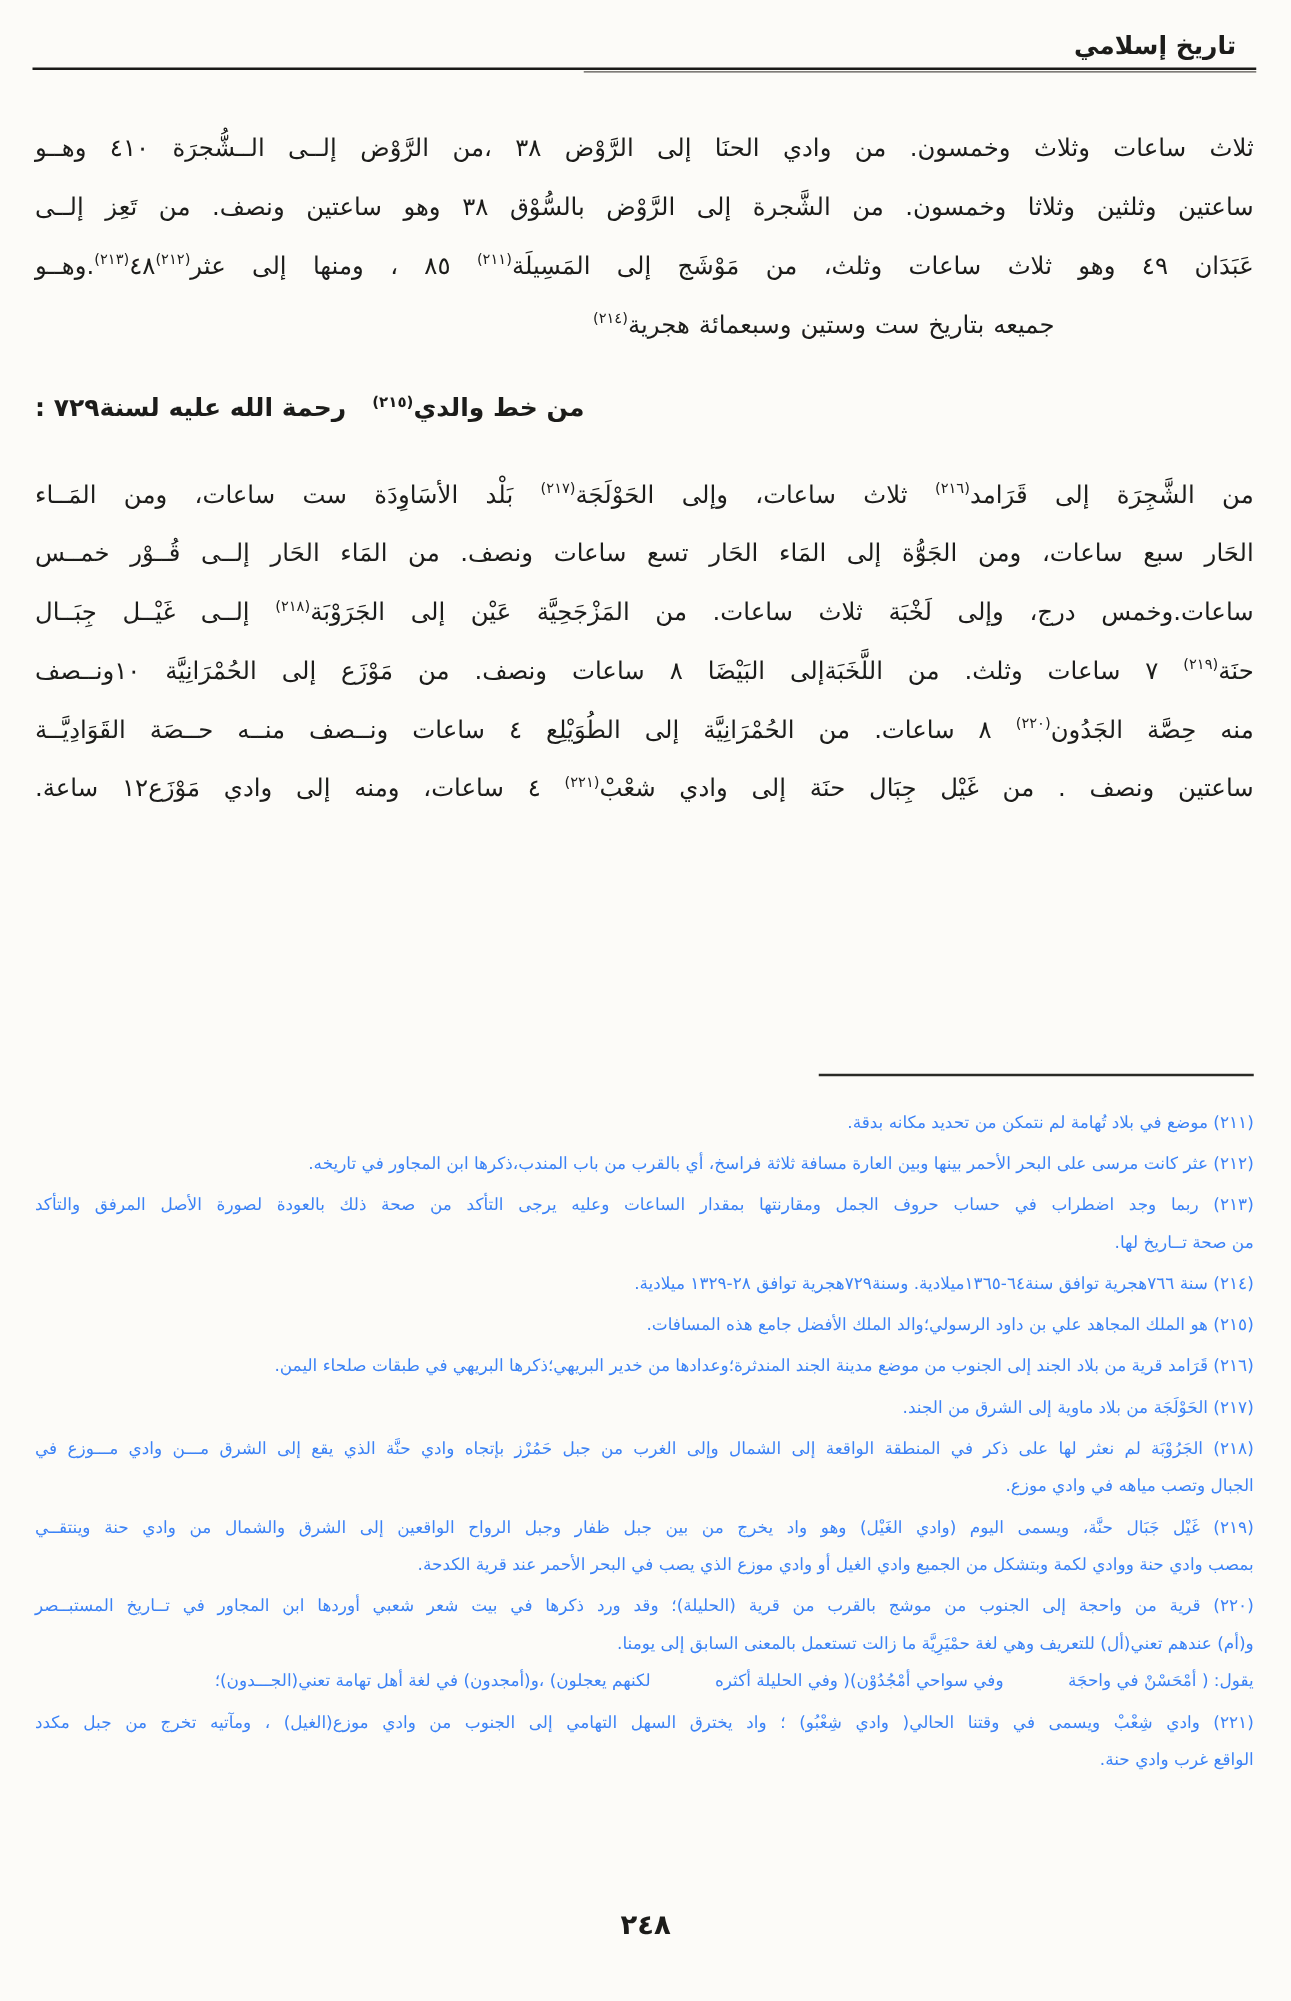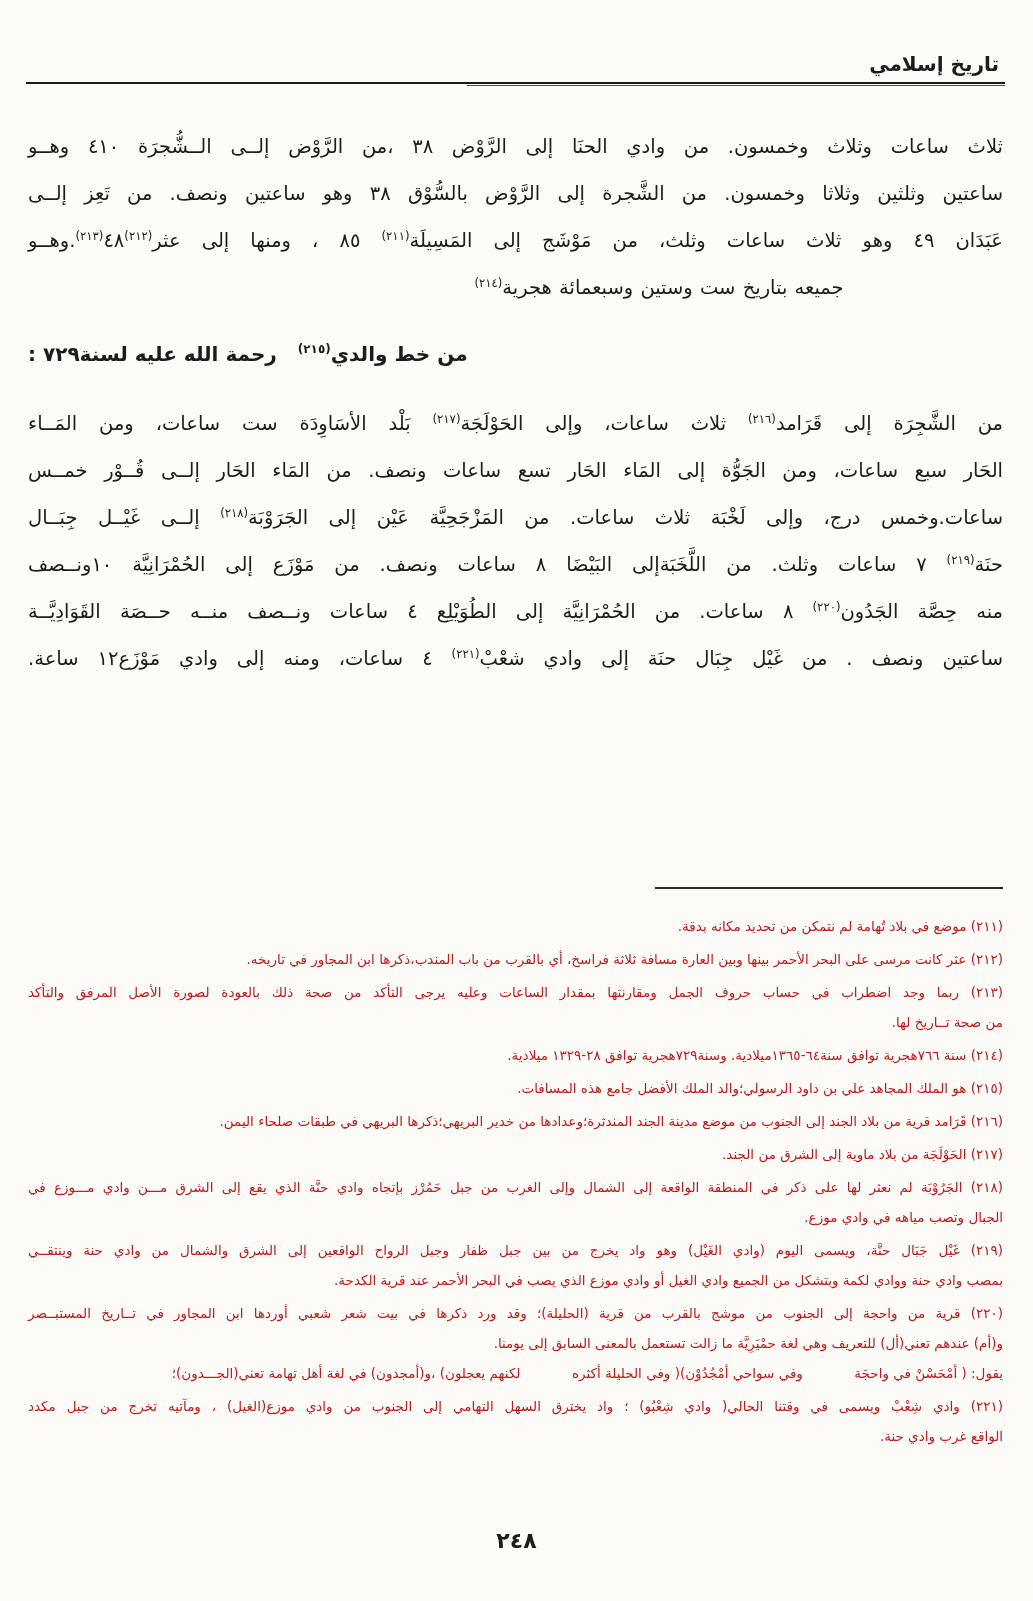--- a/index.html
+++ b/index.html
@@ -8,21 +8,21 @@
     width:1033px;height:1601px;
     margin:0 auto;
     background:#fcfbf8;
     color:#1c1c1a;
     font-family:"DejaVu Sans",sans-serif;
     direction:rtl;
     overflow:hidden;
     box-shadow:0 0 8px rgba(0,0,0,.35);
   }
   
-  .header{padding:24px 34px 0 34px;margin-top:28px;}
+  .header{padding:24px 44px 0 34px;}
   .header-title{
     text-align:right;
     font-size:20px;
     font-weight:600;
     letter-spacing:0;
   }
   .header-rule{
     margin:6px 28px 0 26px;
     height:3px;
     border-top:2px solid #1a1a18;
@@ -63,21 +63,21 @@
     border:0;
     border-top:2px solid #2a2a26;
     margin-left:auto;
     margin-right:30px;
     margin-left:655px;
   }
   .footnotes{
     margin:22px 30px 0 28px;
     font-size:13.5px;
     line-height:30px;
-    color:#b91c1c;
+    color:#3b82f6;
   }
   .footnote{margin-bottom:3px;}
   .fn-line{text-align:right;}
   .fn-line.just{text-align:justify;text-align-last:justify;}
   
   .page-number{
     position:absolute;
     bottom:48px;left:0;right:0;
     text-align:center;
     font-size:22px;

